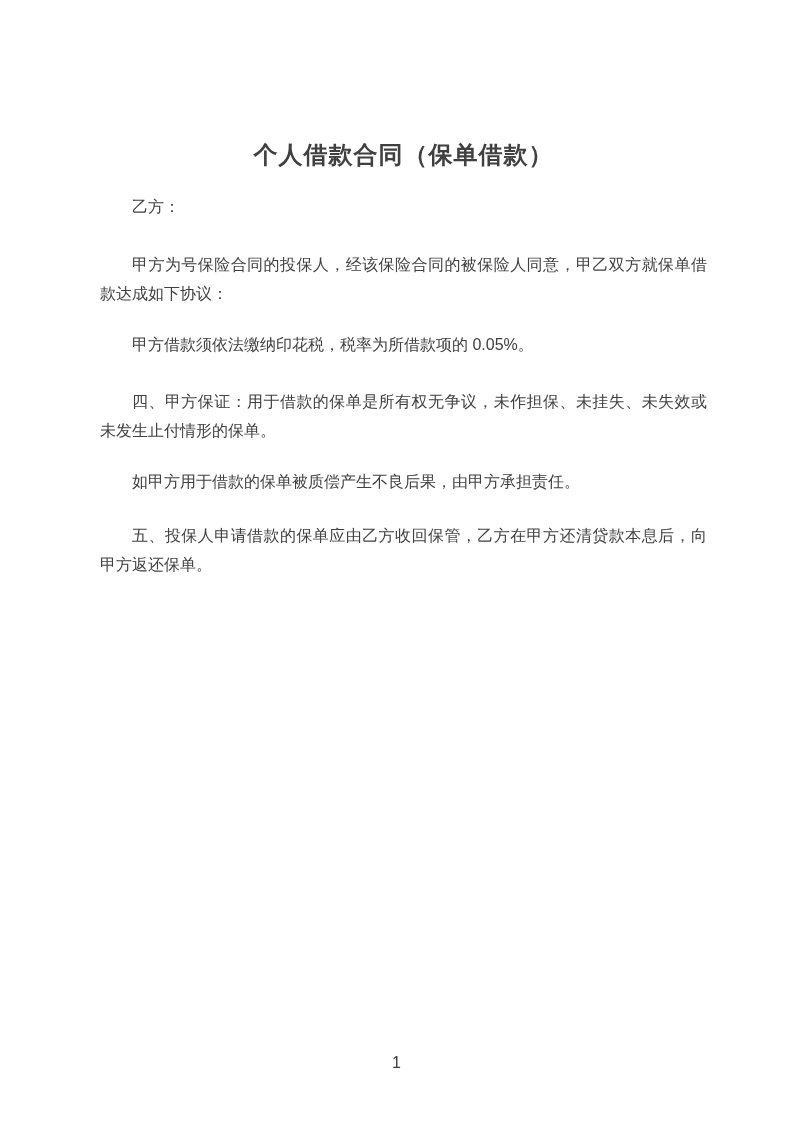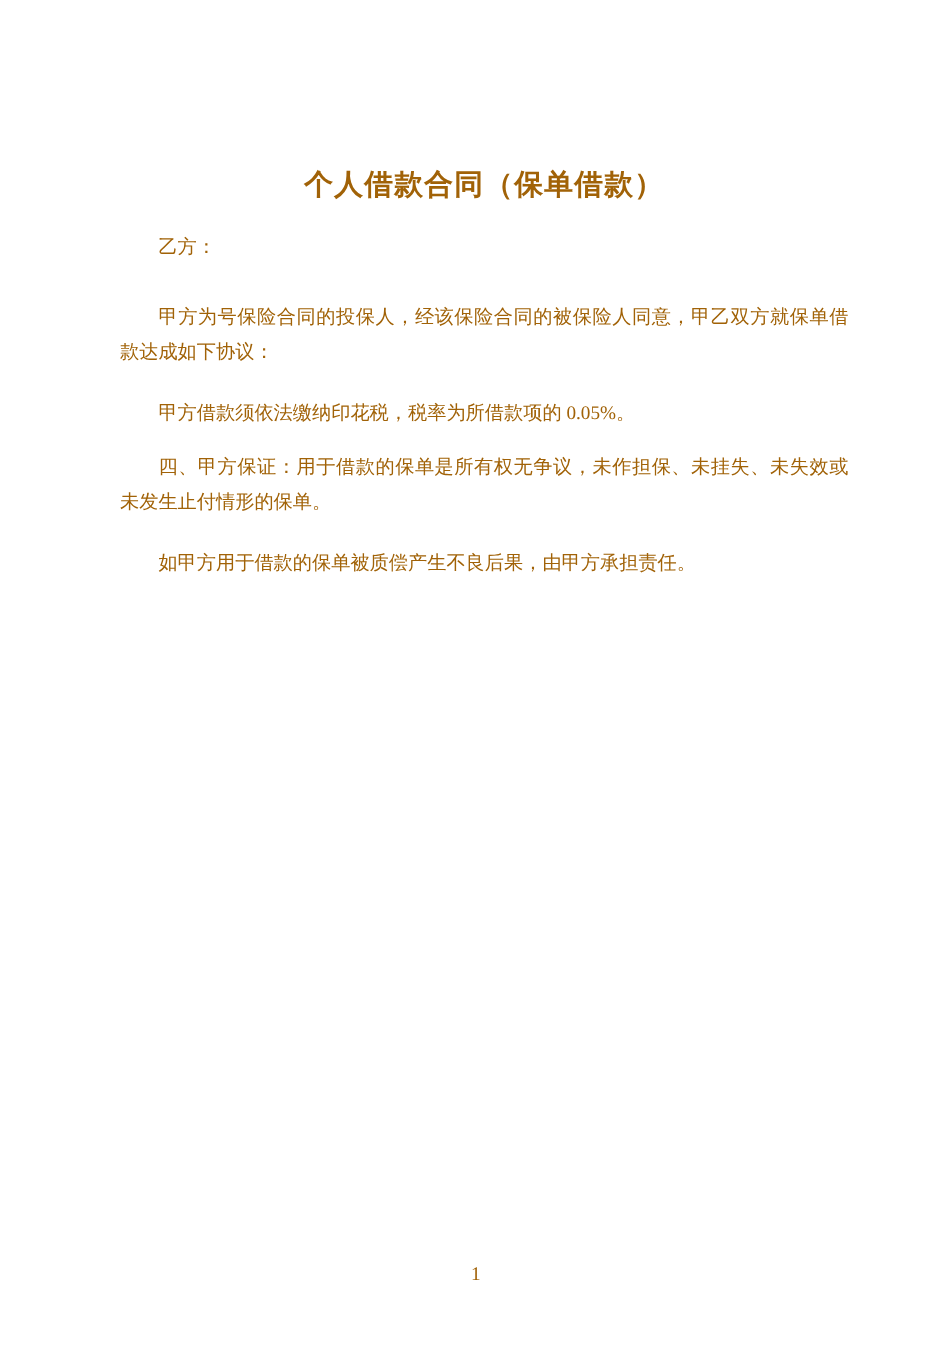--- a/index.html
+++ b/index.html
@@ -5,22 +5,22 @@
   html, body {
     margin: 0;
     padding: 0;
     background: #ffffff;
   }
   .page {
     position: relative;
     width: 793px;
     height: 1122px;
     background: #ffffff;
-    color: #a16207;
-    font-family: Liberation Serif, serif;
+    color: #404040;
+    font-family: Liberation Sans, sans-serif;
     overflow: hidden;
   }
   .content {
     position: absolute;
     left: 100px;
     right: 86px;
     top: 0;
   }
   .doc-title {
     margin: 0;
@@ -36,21 +36,21 @@
     font-size: 16px;
     line-height: 29px;
     text-align: justify;
     text-indent: 2em;
   }
   
   .g117 { margin-top: 117px; }
   .g29  { margin-top: 29px; }
   .g26  { margin-top: 26px; }
   .g25  { margin-top: 25px; }
-  .g24  { margin-top: 16px; }
+  .g24  { margin-top: 28px; }
   .g22  { margin-top: 22px; }
   .g21  { margin-top: 21px; }
   .g20  { margin-top: 20px; }
   .page-number {
     position: absolute;
     left: 0;
     right: 0;
     top: 1048px;
     text-align: center;
     font-size: 16px;
@@ -63,17 +63,18 @@
 <div class="page">
   <div class="content">
 
     <h1 class="doc-title">个人借款合同（保单借款）</h1>
 
     <p class="para g21">乙方：</p>
     <p class="para g29">甲方为号保险合同的投保人，经该保险合同的被保险人同意，甲乙双方就保单借款达成如下协议：</p>
     <p class="para g22">甲方借款须依法缴纳印花税，税率为所借款项的 0.05%。</p>
     <p class="para g24">四、甲方保证：用于借款的保单是所有权无争议，未作担保、未挂失、未失效或未发生止付情形的保单。</p>
     <p class="para g22">如甲方用于借款的保单被质偿产生不良后果，由甲方承担责任。</p>
+    <p class="para g25">五、投保人申请借款的保单应由乙方收回保管，乙方在甲方还清贷款本息后，向甲方返还保单。</p>
 
   </div>
 
   <div class="page-number">1</div>
 </div>
 
 </body></html>

